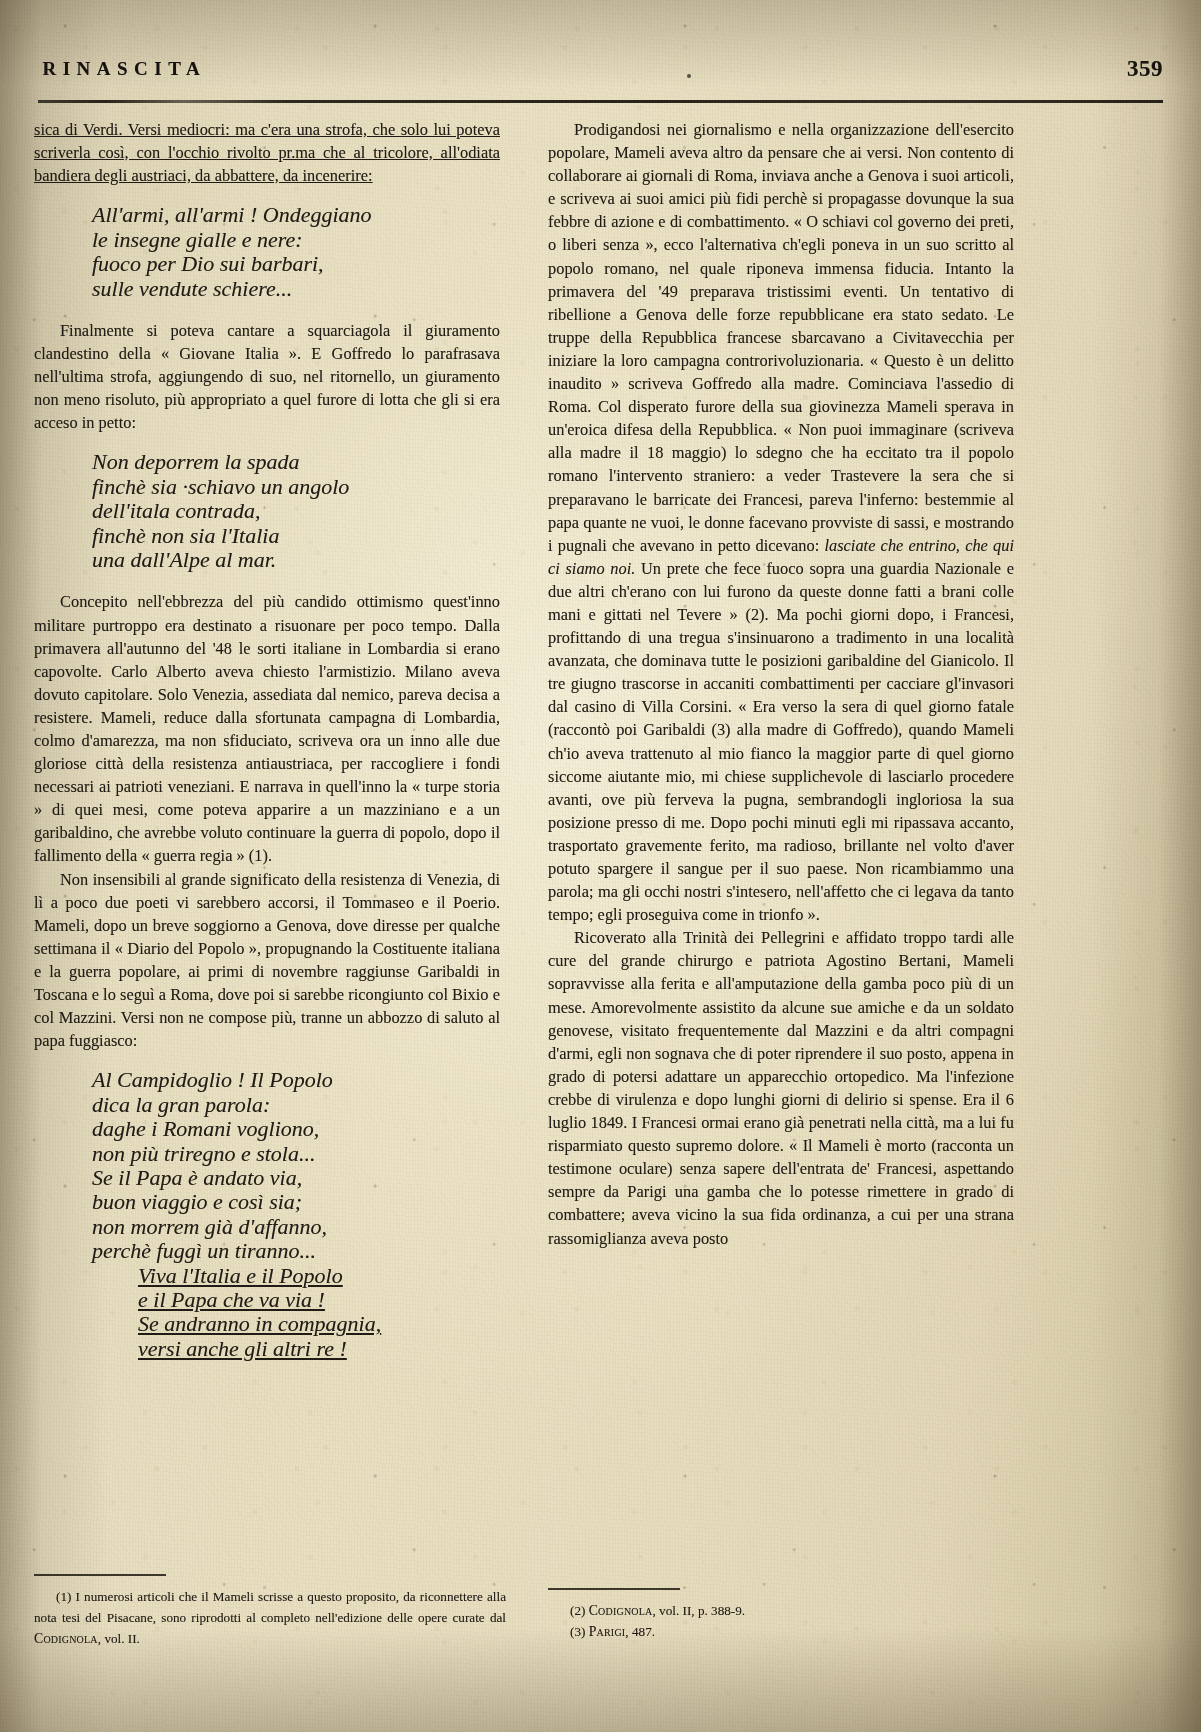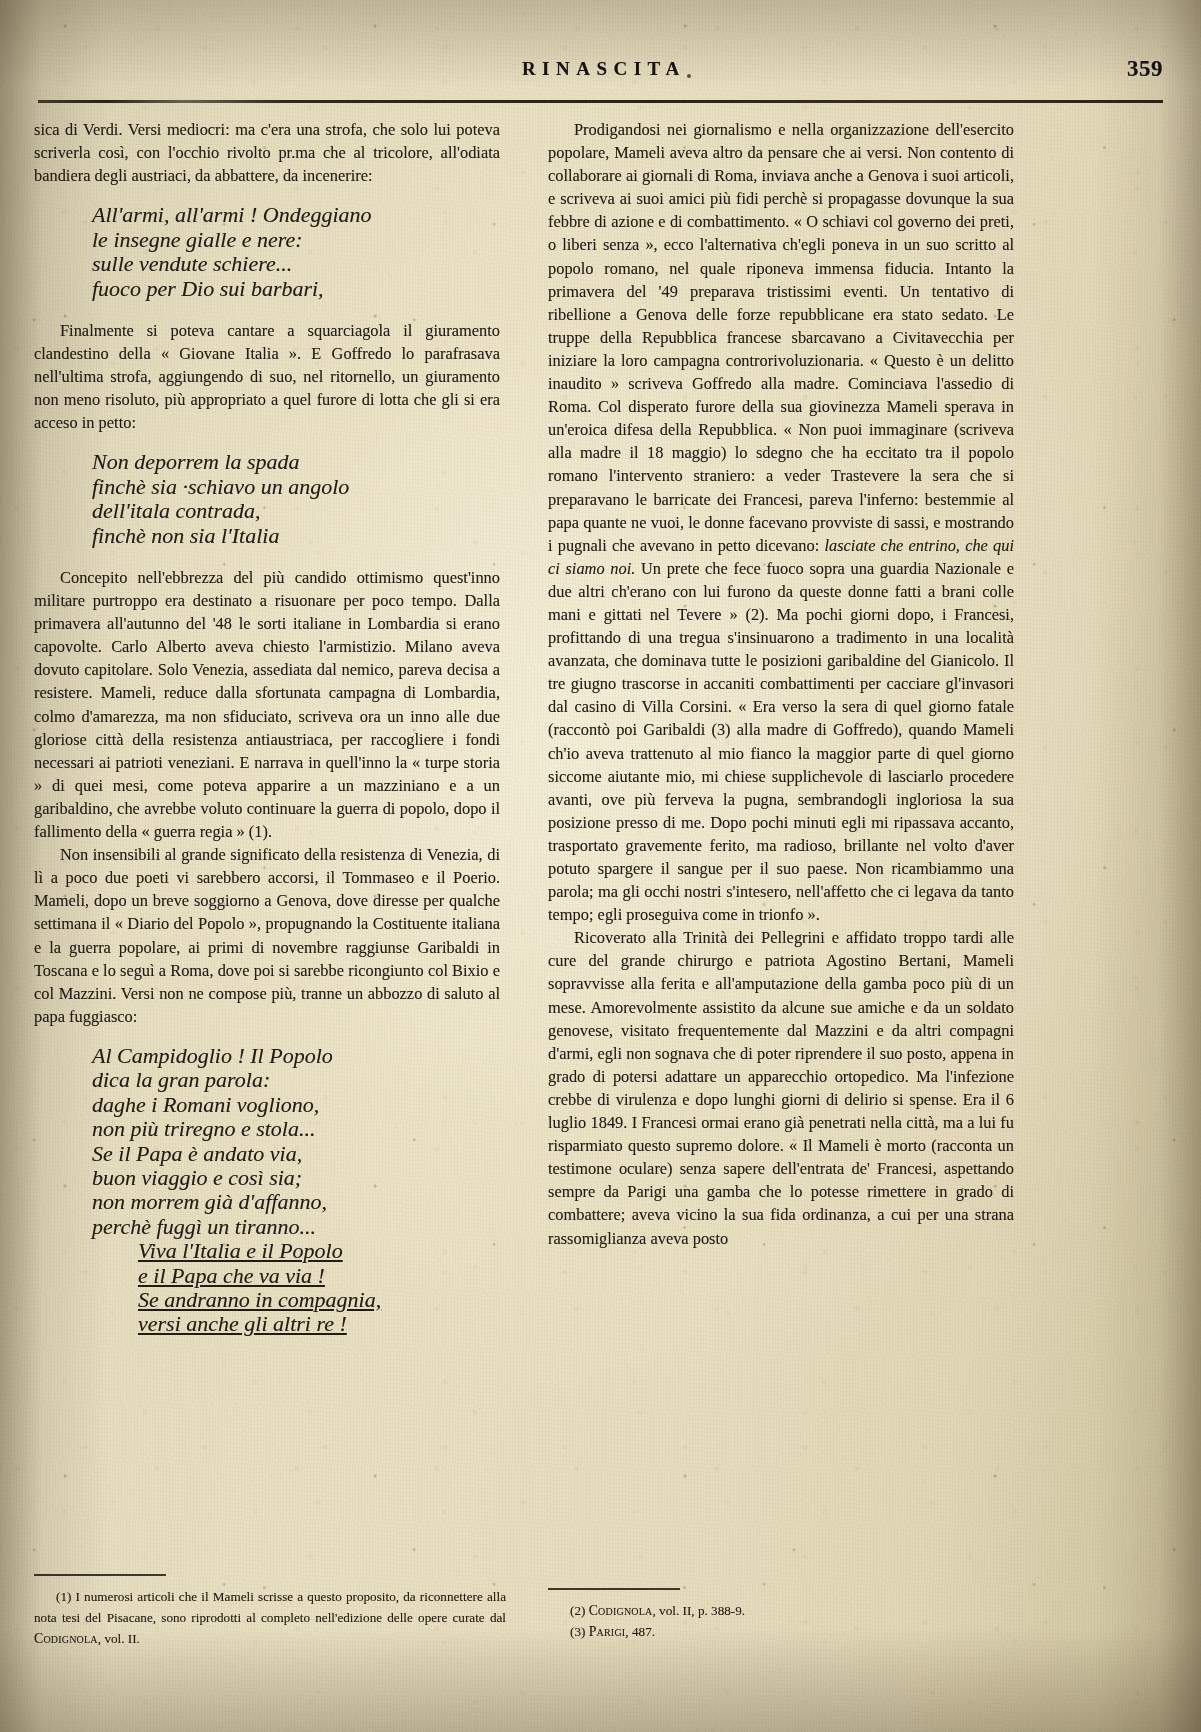--- a/index.html
+++ b/index.html
@@ -77,21 +77,20 @@
 
   
   .runhead {
     position: absolute;
     left: 36px; right: 36px; top: 58px;
     height: 42px;
   }
   .runhead-title {
     position: absolute;
     left: 0; right: 0; top: 0;
-    text-align: center;
     font-family: "Liberation Serif", serif;
     font-size: 19px;
     font-weight: 700;
     letter-spacing: 6.5px;
     text-indent: 6.5px;
     color: #17140f;
   }
   .runhead-folio {
     position: absolute;
     right: 2px; top: -2px;
@@ -130,21 +129,21 @@
     color: #201c15;
   }
   .col-left  { left: 34px; }
   .col-right { left: 548px; }
 
   p.body {
     margin: 0;
     text-indent: 26px;
     hyphens: none;
   }
-  p.body.noindent { text-indent: 0; }
+  p.body.noindent { text-indent: 0; text-decoration: underline; }
 
   blockquote.verse {
     margin: 16px 0 18px 0;
     padding: 0 0 0 58px;
     font-style: italic;
     font-size: 22px;
     line-height: 24.4px;
     text-align: left;
   }
   blockquote.verse .vline { display: block; white-space: pre; }
@@ -192,31 +191,32 @@
     </div>
     <div class="rule"></div>
 
     <div class="col col-left">
 
       <p class="body noindent">sica di Verdi. Versi mediocri: ma c'era una strofa, che solo lui poteva scriverla così, con l'occhio rivolto pr.ma che al tricolore, all'odiata bandiera degli austriaci, da abbattere, da incenerire:</p>
 
       <blockquote class="verse">
         <span class="vline">All'armi, all'armi ! Ondeggiano</span>
         <span class="vline">le insegne gialle e nere:</span>
+        <span class="vline">fuoco per Dio sui barbari,</span>
         <span class="vline">sulle vendute schiere...</span>
-        <span class="vline">fuoco per Dio sui barbari,</span>
       </blockquote>
 
       <p class="body">Finalmente si poteva cantare a squarciagola il giuramento clandestino della « Giovane Italia ». E Goffredo lo parafrasava nell'ultima strofa, aggiungendo di suo, nel ritornello, un giuramento non meno risoluto, più appropriato a quel furore di lotta che gli si era acceso in petto:</p>
 
       <blockquote class="verse">
         <span class="vline">Non deporrem la spada</span>
         <span class="vline">finchè sia ·schiavo un angolo</span>
         <span class="vline">dell'itala contrada,</span>
         <span class="vline">finchè non sia l'Italia</span>
+        <span class="vline">una dall'Alpe al mar.</span>
       </blockquote>
 
       <p class="body">Concepito nell'ebbrezza del più candido ottimismo quest'inno militare purtroppo era destinato a risuonare per poco tempo. Dalla primavera all'autunno del '48 le sorti italiane in Lombardia si erano capovolte. Carlo Alberto aveva chiesto l'armistizio. Milano aveva dovuto capitolare. Solo Venezia, assediata dal nemico, pareva decisa a resistere. Mameli, reduce dalla sfortunata campagna di Lombardia, colmo d'amarezza, ma non sfiduciato, scriveva ora un inno alle due gloriose città della resistenza antiaustriaca, per raccogliere i fondi necessari ai patrioti veneziani. E narrava in quell'inno la « turpe storia » di quei mesi, come poteva apparire a un mazziniano e a un garibaldino, che avrebbe voluto continuare la guerra di popolo, dopo il fallimento della « guerra regia » (1).</p>
 
       <p class="body">Non insensibili al grande significato della resistenza di Venezia, di lì a poco due poeti vi sarebbero accorsi, il Tommaseo e il Poerio. Mameli, dopo un breve soggiorno a Genova, dove diresse per qualche settimana il « Diario del Popolo », propugnando la Costituente italiana e la guerra popolare, ai primi di novembre raggiunse Garibaldi in Toscana e lo seguì a Roma, dove poi si sarebbe ricongiunto col Bixio e col Mazzini. Versi non ne compose più, tranne un abbozzo di saluto al papa fuggiasco:</p>
 
       <blockquote class="verse">
         <span class="vline">Al Campidoglio ! Il Popolo</span>
         <span class="vline">dica la gran parola:</span>
         <span class="vline">daghe i Romani vogliono,</span>

